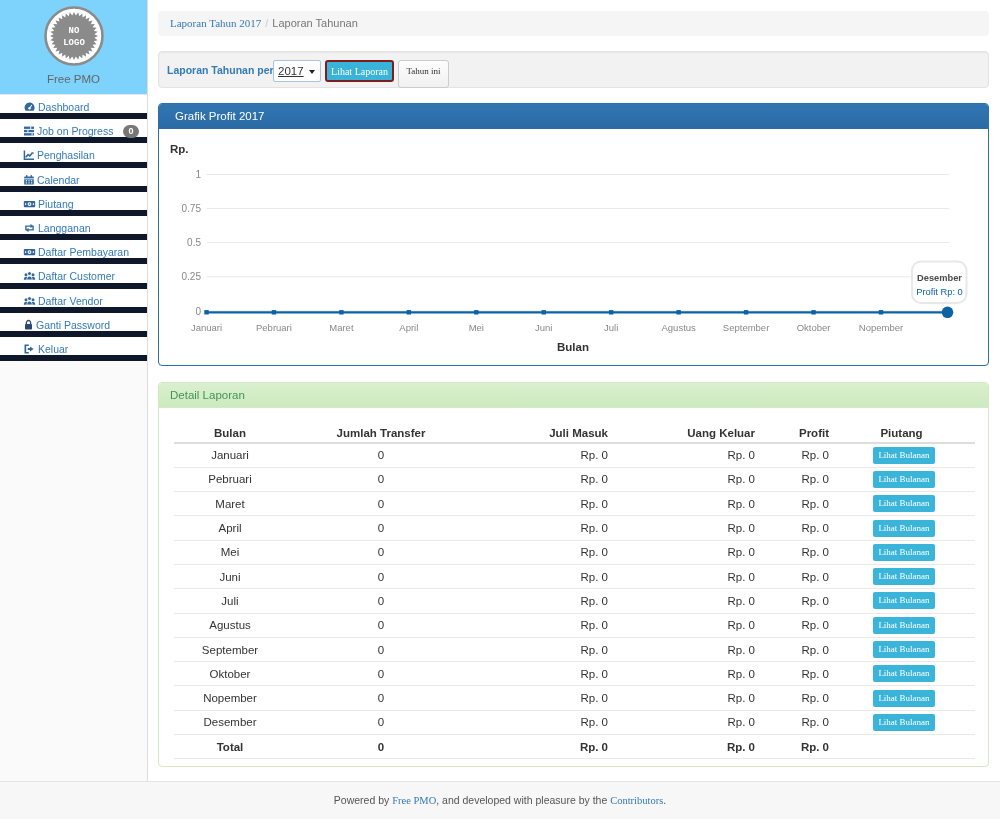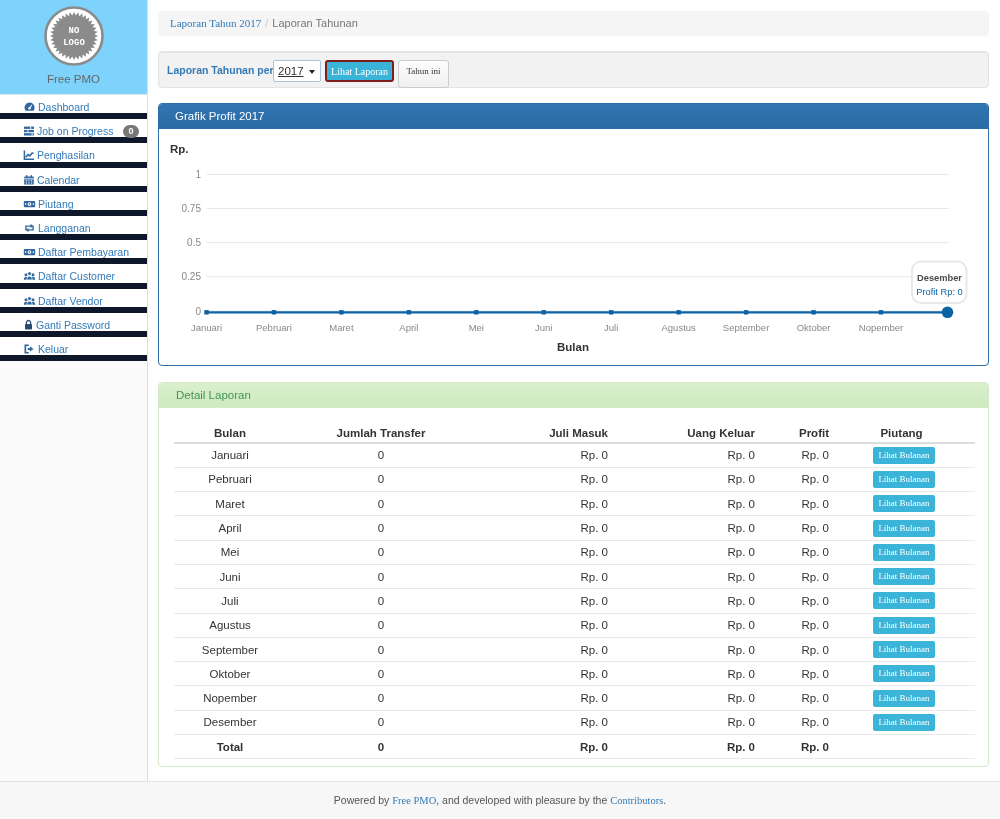--- a/index.html
+++ b/index.html
@@ -28,21 +28,21 @@
 #sel .arr { position:absolute; right:5px; top:8.5px; width:0; height:0; border-left:3px solid transparent; border-right:3px solid transparent; border-top:4px solid #222; }
 .btn1 { position:absolute; left:166px; top:8px; width:69px; height:22px; background:#39b3d7; border:2px solid #7f1d1d; border-radius:3px; color:#fff; font-size:10px; text-align:center; line-height:20px; }
 .btn2 { position:absolute; left:239px; top:8px; width:51px; height:28px; background:linear-gradient(#fdfdfd,#f0f0f0); border:1px solid #ccc; border-radius:3px; color:#333; font-size:9px; text-align:center; line-height:20px; }
 
 
 #chartpanel { position:absolute; top:103px; left:0; width:831px; height:263px; border:1px solid #2d6fa9; border-radius:4px; background:#fff; }
 #chartpanel .hd { height:25px; background:linear-gradient(#3076b2,#2b6aa4); border-radius:3px 3px 0 0; color:#fff; font-size:11.5px; line-height:25px; padding-left:16px; }
 
 
 #detailpanel { position:absolute; top:382px; left:0; width:831px; height:385px; border:1px solid #d6e9c6; border-radius:4px; background:#fff; }
-#detailpanel .hd { height:25px; background:linear-gradient(#daf0cd,#cdeabf); border-radius:3px 3px 0 0; color:#43935a; font-size:11.5px; line-height:25px; padding-left:17px; border-bottom:1px solid #d6e9c6; }
+#detailpanel .hd { height:25px; background:linear-gradient(#daf0cd,#cdeabf); border-radius:3px 3px 0 0; color:#43935a; font-size:11.5px; line-height:25px; padding-left:11px; border-bottom:1px solid #d6e9c6; }
 #detailpanel .bd { padding:11px 15px 0 15px; }
 table { border-collapse:collapse; width:801px; font-size:11.5px; color:#333; table-layout:fixed; }
 th { font-weight:bold; border-bottom:2px solid #ddd; height:24px; padding:4px 8px 0 8px; }
 td { height:24.3px; border-top:1px solid #e9e9e9; padding:0 8px; }
 tr > *:nth-child(1) { text-align:center; }
 tr > *:nth-child(2) { text-align:center; }
 tr > *:nth-child(3) { text-align:right; }
 tr > *:nth-child(4) { text-align:right; }
 tr > *:nth-child(5) { text-align:right; }
 tr > *:nth-child(6) { text-align:center; }

